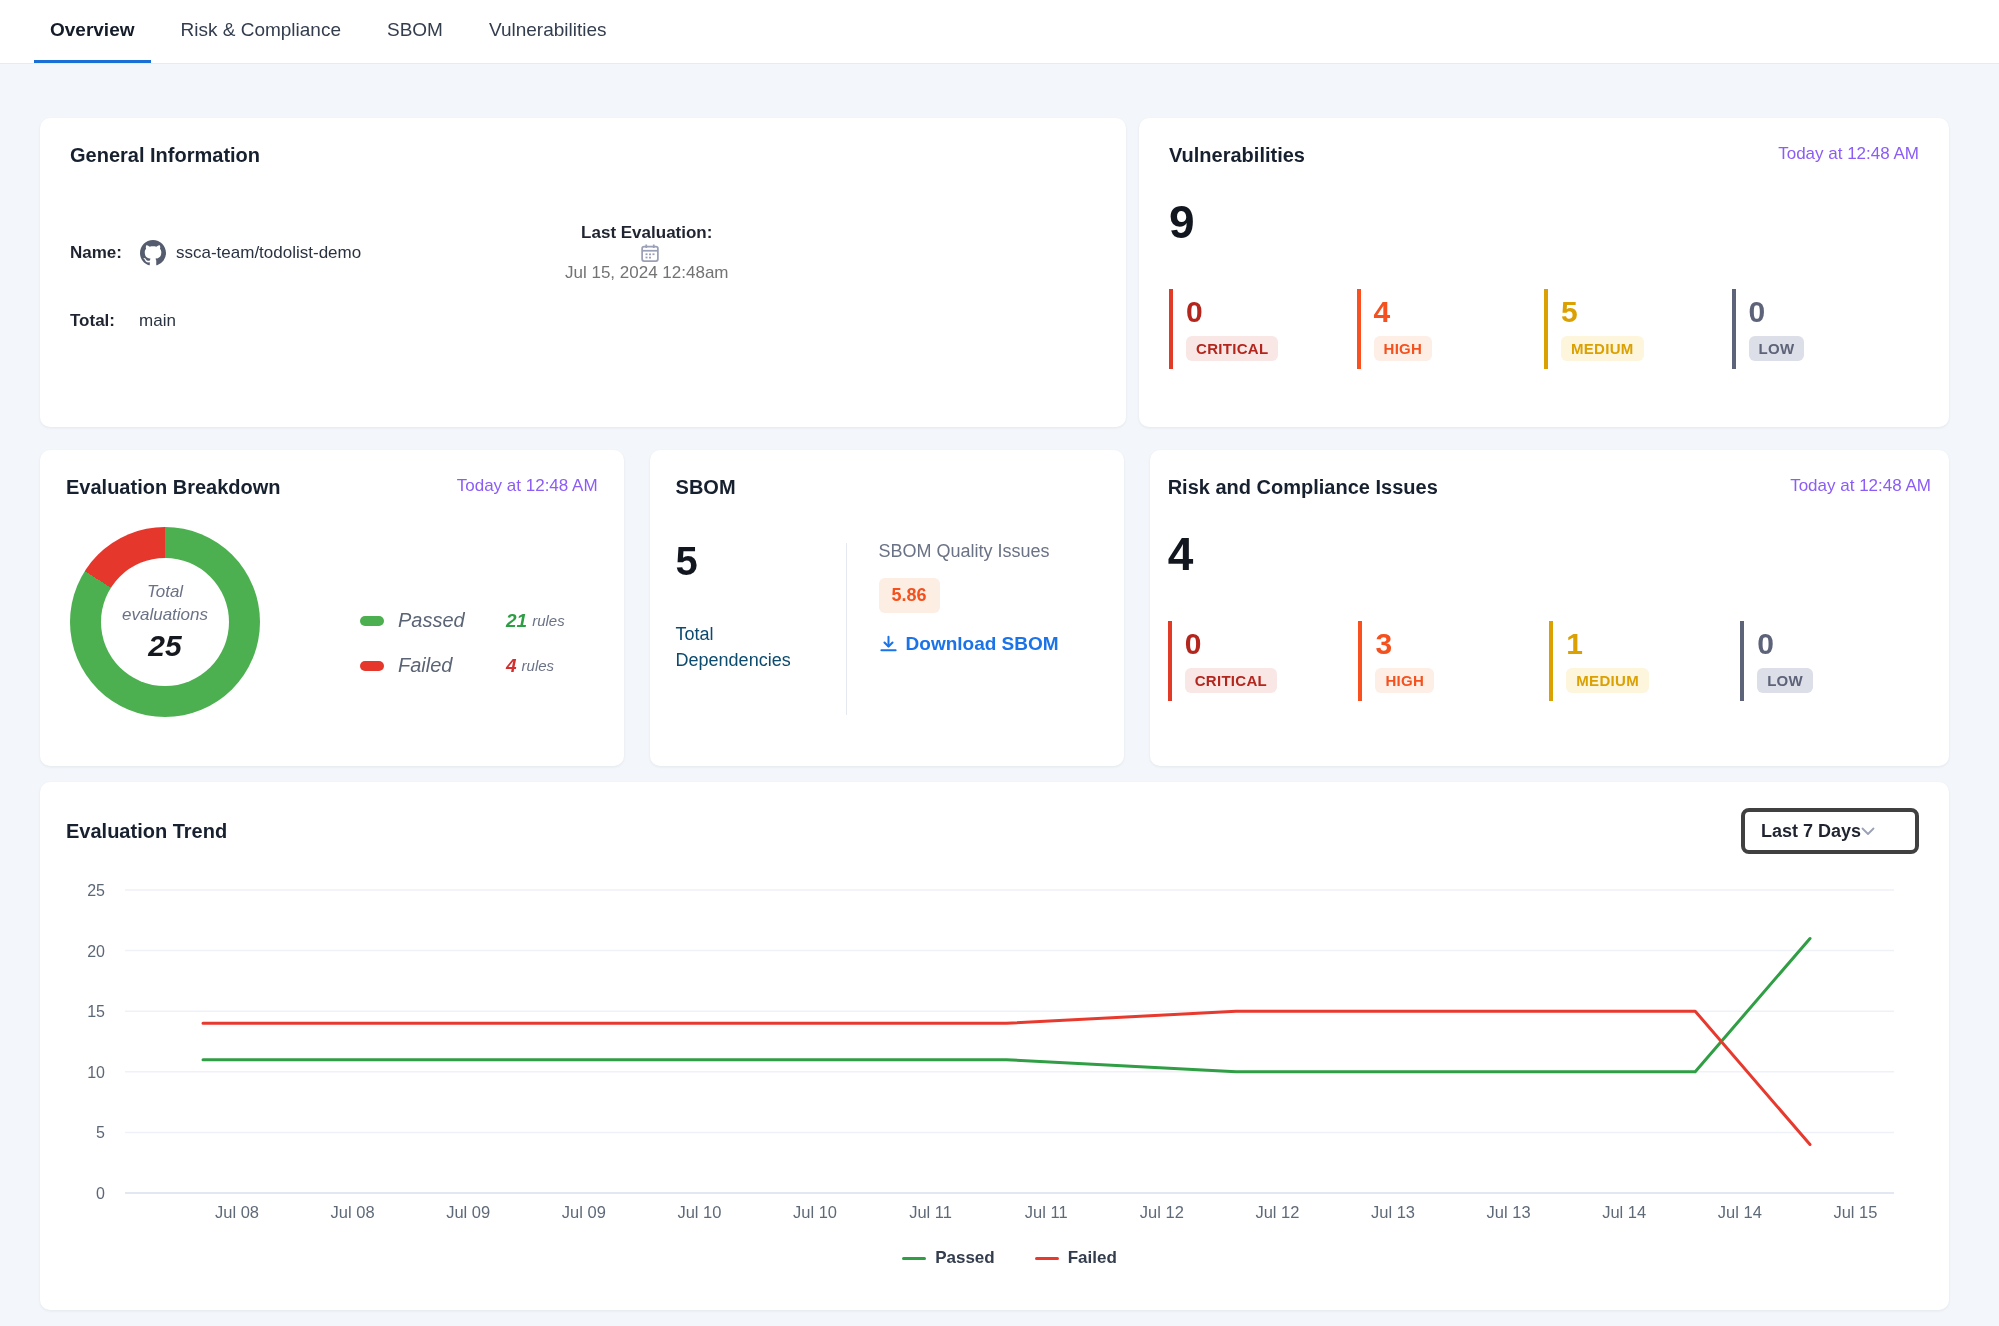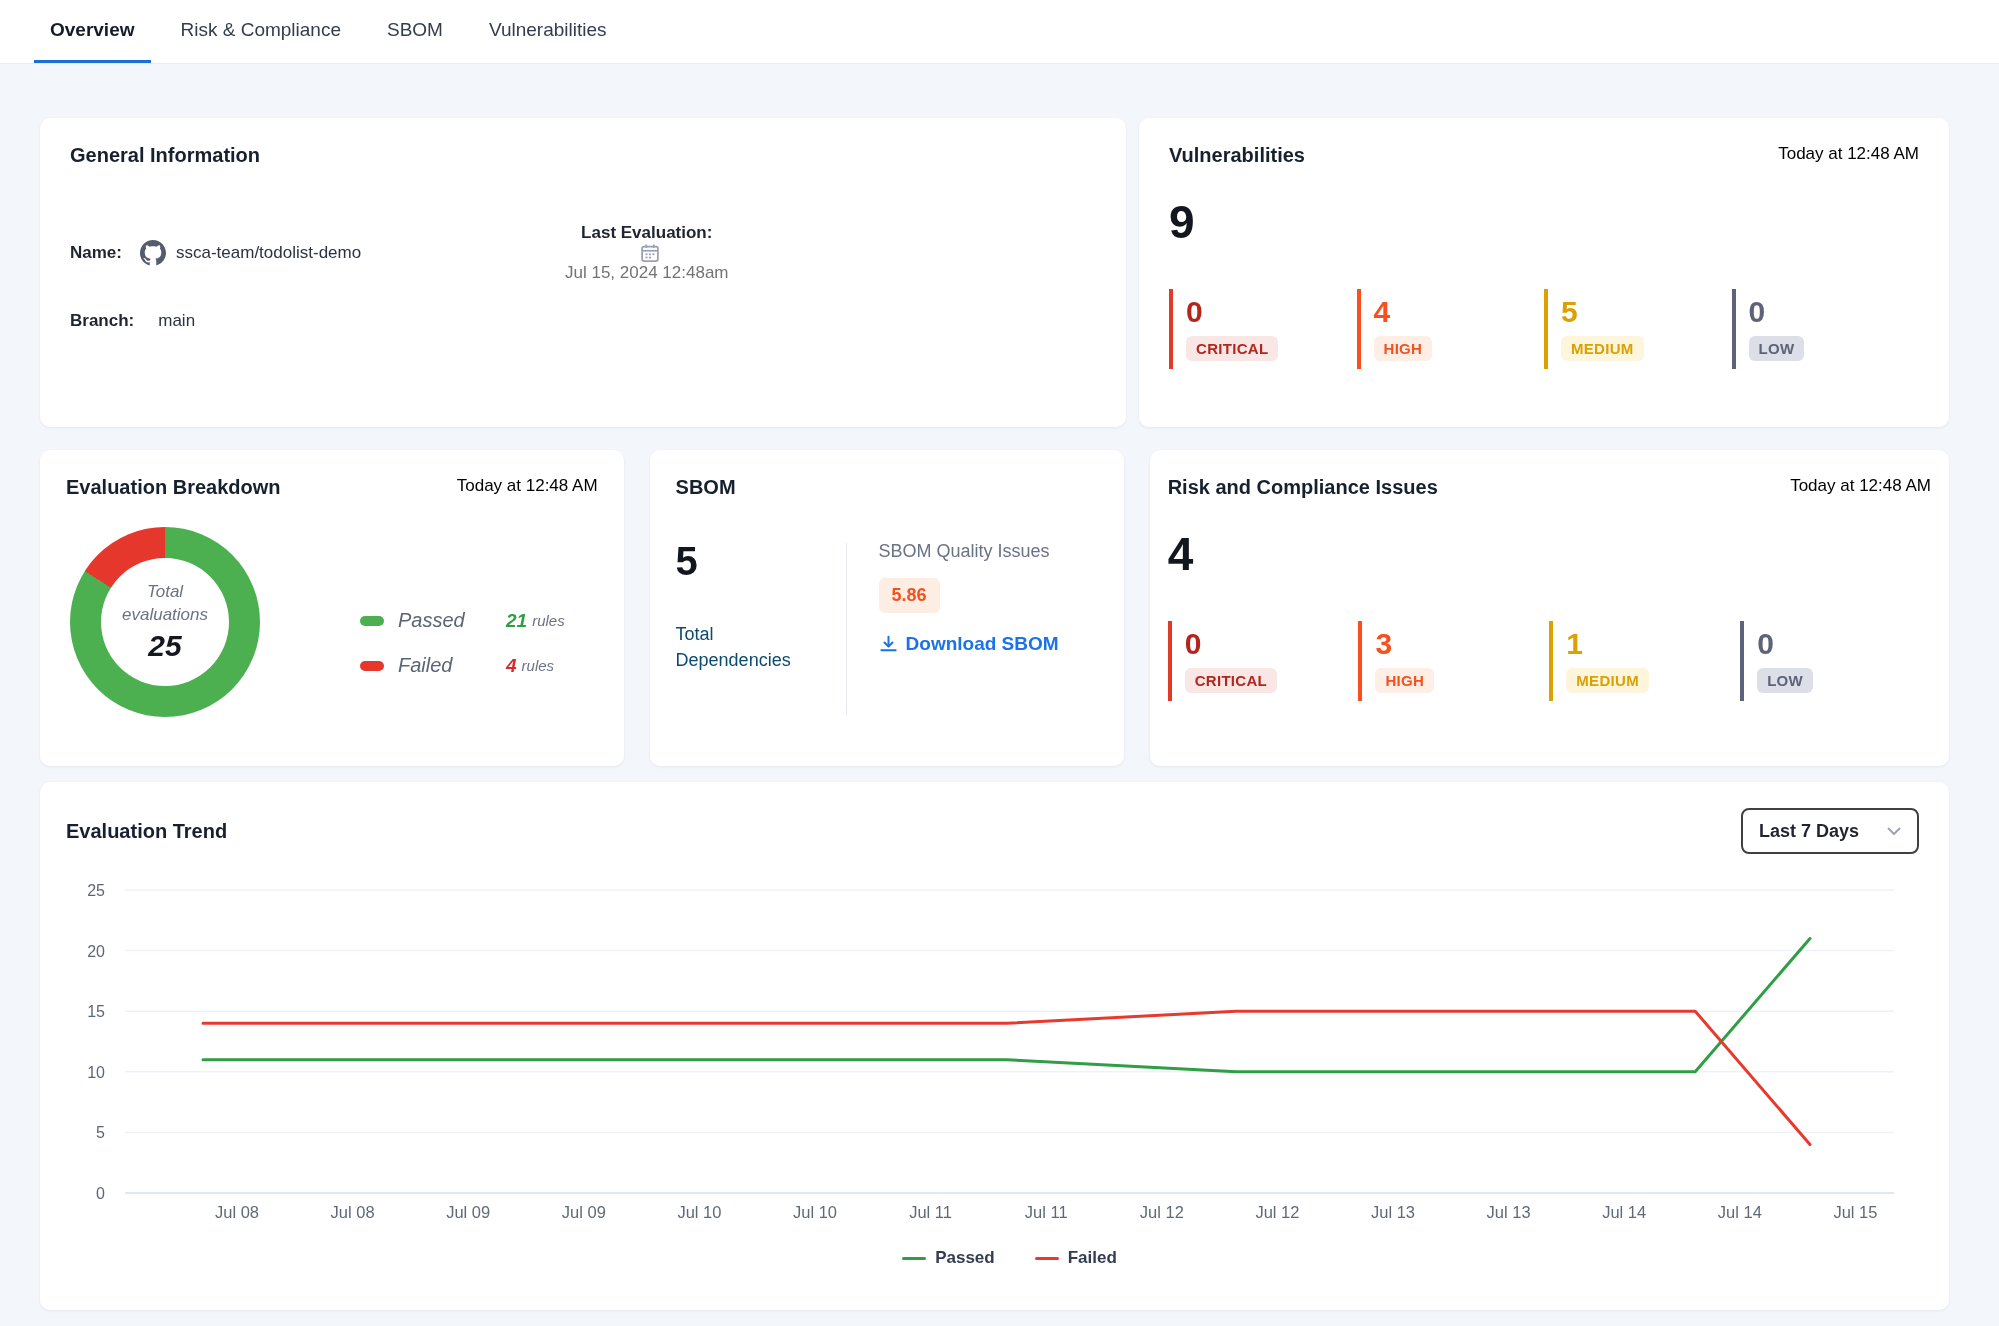--- a/index.html
+++ b/index.html
@@ -33,21 +33,21 @@
   }
   .card-general { width:1086px; height:309px; padding:26px 30px; }
   .card-vuln    { width:810px;  height:309px; padding:26px 30px; }
   .card-breakdown { width:591px; height:316px; padding:26px 26px; }
   .card-sbom    { width:480px; height:316px; padding:26px 26px; }
   .card-risk    { width:810px; height:316px; padding:26px 18px; }
   .card-trend   { width:1909px; height:528px; }
 
   .card-header { display:flex; justify-content:space-between; align-items:flex-start; }
   .card-title { font-size:20px; font-weight:bold; color:#17202e; }
-  .timestamp { font-size:17px; color:#000000; }
+  .timestamp { font-size:17px; color:#8b5cf6; }
 
   
   .gi-rows { margin-top:56px; }
   .gi-row { display:flex; align-items:center; margin-bottom:28px; }
   .gi-label { font-size:17px; font-weight:bold; color:#1f2430; }
   .gi-value { font-size:17px; color:#2a3342; }
   .gi-group-left { display:flex; align-items:center; width:495px; }
   .gi-group-right { display:flex; align-items:center;flex-direction:column; }
   .github-icon { width:26px; height:26px; margin:0 10px 0 18px; color:#555c6e; }
   .calendar-icon { width:20px; height:20px; margin:0 8px 0 14px; color:#9aa0b5; }
@@ -90,22 +90,22 @@
   .sbom-score-label { font-size:18px; color:#6a7285; }
   .sbom-score-badge { display:inline-block; margin-top:16px; padding:7px 13px; border-radius:6px;
     background:#fdeee3; color:#f4511e; font-size:18px; font-weight:bold; }
   .sbom-download { display:flex; align-items:center; margin-top:20px; color:#1a73e8;
     font-size:19px; font-weight:bold; cursor:pointer; text-decoration:none; }
   .download-icon { width:19px; height:19px; margin-right:8px; }
 
   
   .trend-header { display:flex; justify-content:space-between; align-items:center;
     padding:26px 30px 0 26px; }
-  .range-select { width:178px; height:46px; border:2px solid #404040; border-radius:8px;
-    display:flex; align-items:center; justify-content:space-between; padding:0 16px;
+  .range-select { width:178px; height:46px; border:4px solid #404040; border-radius:8px;
+    display:flex; align-items:center; padding:0 16px;
     background:#fff; cursor:pointer; }
   .range-select-value { font-size:18px; font-weight:bold; color:#1f2430; }
   .chevron-icon { width:14px; height:9px; color:#9aa0b5; }
   .trend-svg { position:absolute; left:0; top:0; }
   .trend-legend { position:absolute; left:85px; width:1769px; top:466px;
     display:flex; justify-content:center; gap:40px; }
   .trend-legend-item { display:flex; align-items:center; gap:9px; }
   .trend-legend-dash { width:24px; height:3px; border-radius:2px; }
   .trend-legend-text { font-size:17px; font-weight:bold; color:#333d4e; }
 </style>
@@ -144,21 +144,21 @@
               <line x1="4.4" y1="9" x2="6" y2="9"></line>
                 <line x1="7.2" y1="9" x2="8.8" y2="9"></line>
                 <line x1="10" y1="9" x2="11.6" y2="9"></line>
               <line x1="4.4" y1="11.6" x2="6" y2="11.6"></line>
                 <line x1="7.2" y1="11.6" x2="8.8" y2="11.6"></line>
             </svg>
             <span class="gi-muted">Jul 15, 2024 12:48am</span>
           </div>
         </div>
         <div class="gi-row">
-          <span class="gi-label">Branch:</span>
+          <span class="gi-label">Total:</span>
           <span class="gi-value gi-branch-value">main</span>
         </div>
       </div>
     </div>
 
     <div class="card card-vuln">
       <div class="card-header">
         <div class="card-title">Vulnerabilities</div>
         <div class="timestamp">Today at 12:48 AM</div>
       </div>

